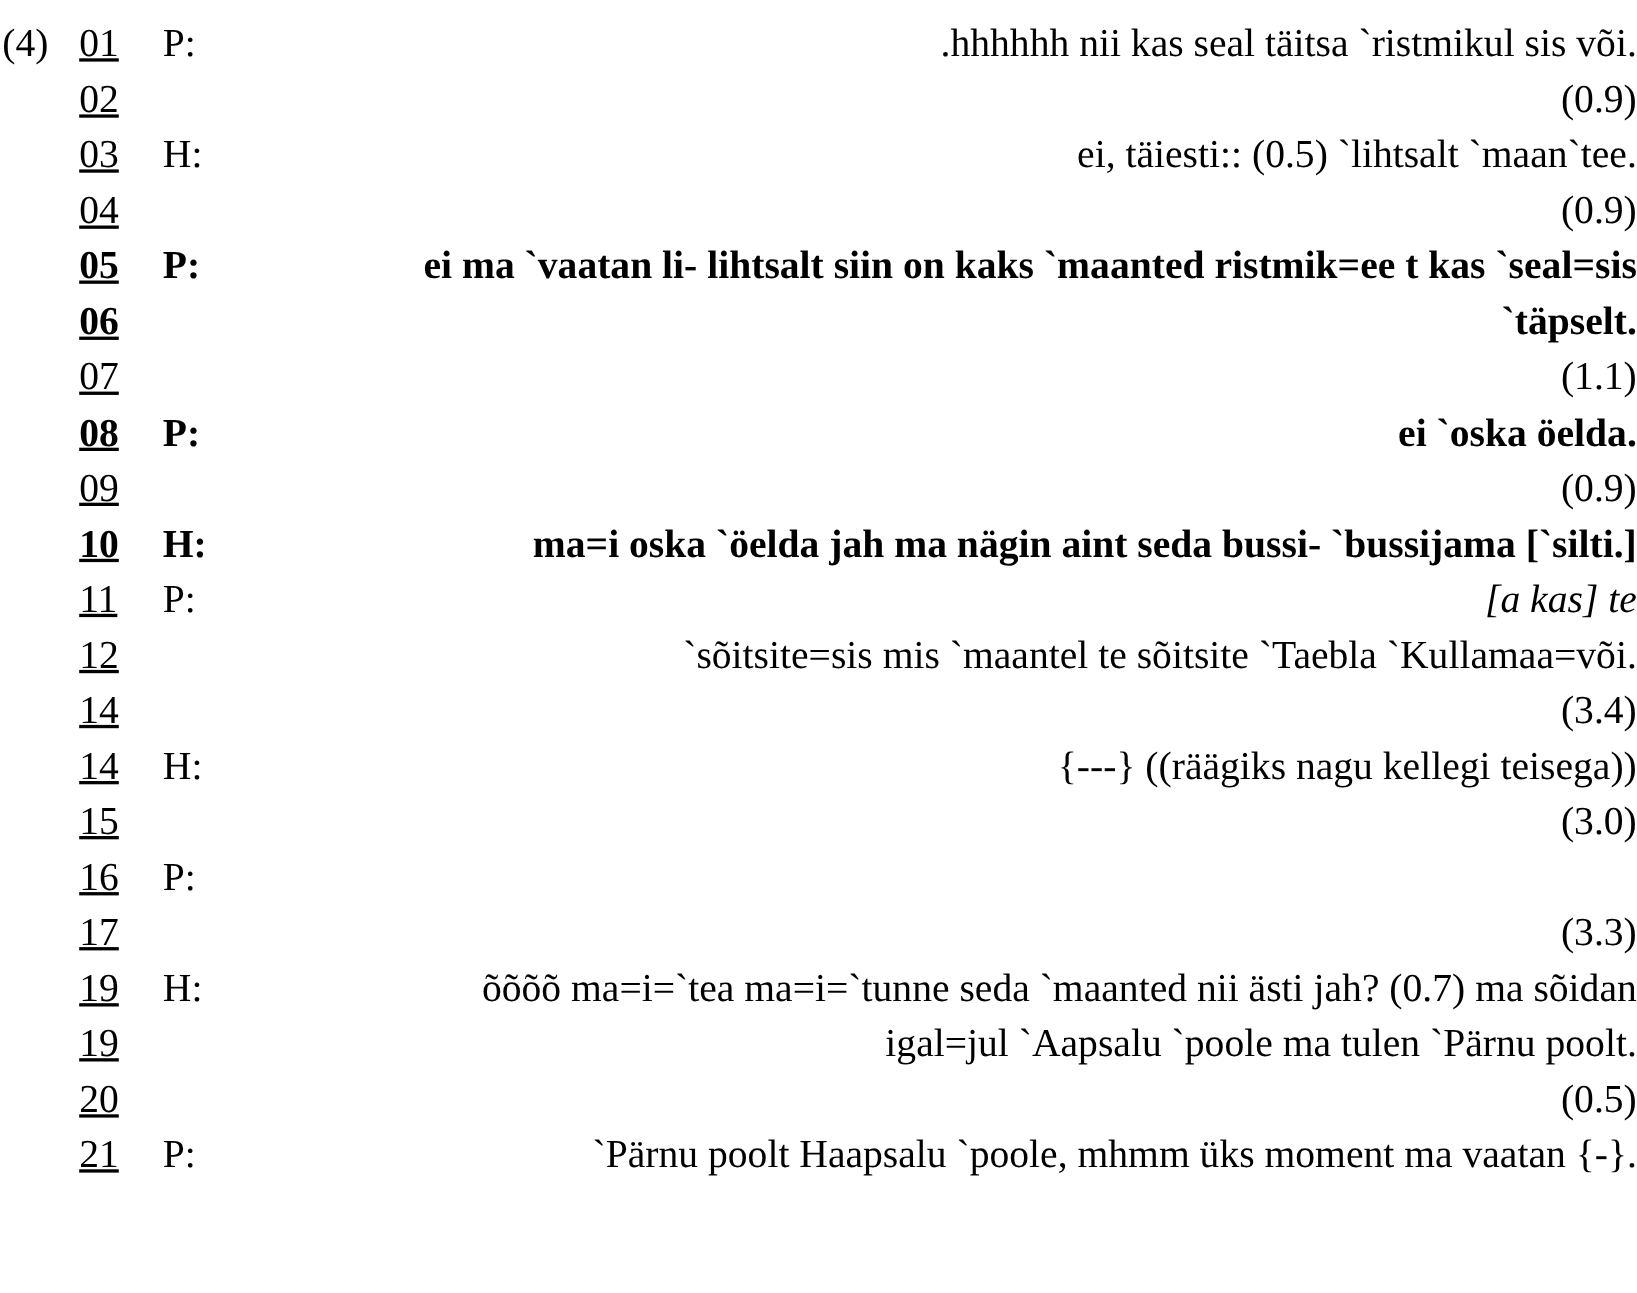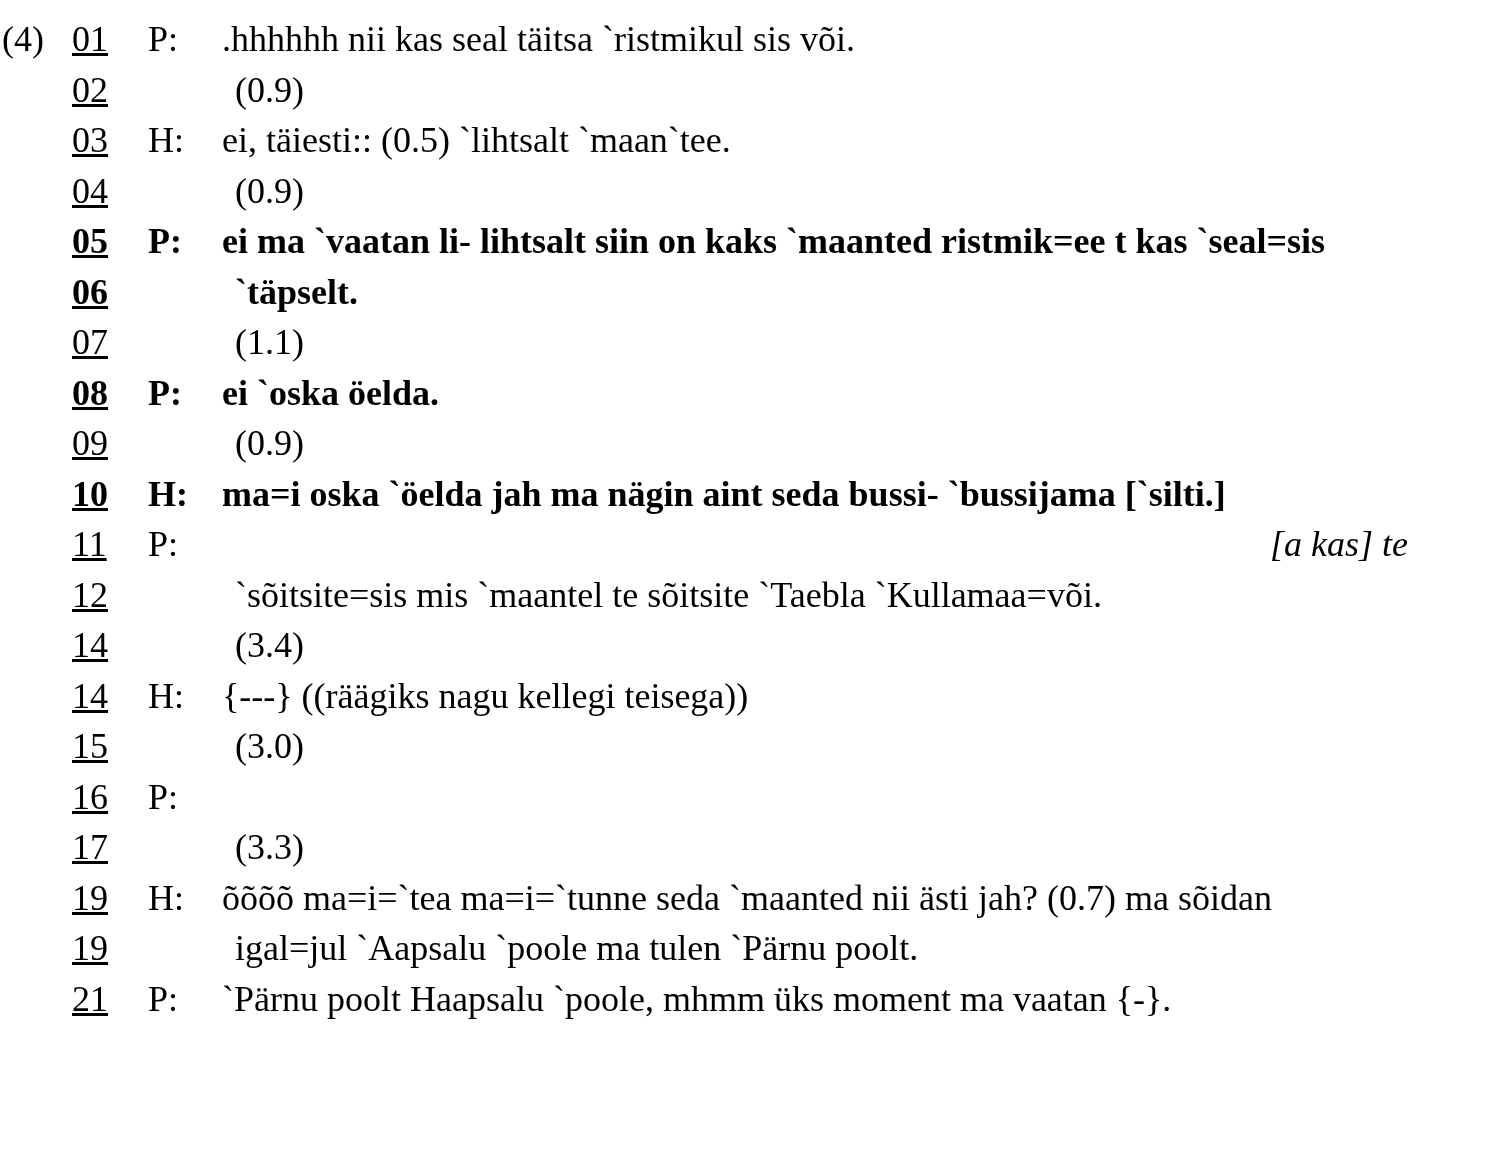--- a/index.html
+++ b/index.html
@@ -41,21 +41,21 @@
   }
   .col-spk {
     width: 56px;
     flex: 0 0 56px;
     text-align: left;
     padding-left: 10px;
     box-sizing: border-box;
   }
   .col-text {
     flex: 1 1 auto;
-    text-align: left;
+    text-align: right;
     margin-left: 28px;
   }
   .bold .col-text,
   .bold .col-spk,
   .bold .col-num {
     font-weight: bold;
   }
   .pad-pause {
     padding-left: 13px;
   }
@@ -80,14 +80,15 @@
     <div class="line bold"><span class="col-example"></span><span class="col-num">10</span><span class="col-spk">H:</span><span class="col-text">ma=i oska `öelda jah ma nägin aint seda bussi- `bussijama [`silti.]</span></div>
     <div class="line"><span class="col-example"></span><span class="col-num">11</span><span class="col-spk">P:</span><span class="col-text pad-far">[a kas] te</span></div>
     <div class="line"><span class="col-example"></span><span class="col-num">12</span><span class="col-spk"></span><span class="col-text pad-pause">`sõitsite=sis mis `maantel te sõitsite `Taebla `Kullamaa=või.</span></div>
     <div class="line"><span class="col-example"></span><span class="col-num">14</span><span class="col-spk"></span><span class="col-text pad-pause">(3.4)</span></div>
     <div class="line"><span class="col-example"></span><span class="col-num">14</span><span class="col-spk">H:</span><span class="col-text">{---} ((räägiks nagu kellegi teisega))</span></div>
     <div class="line"><span class="col-example"></span><span class="col-num">15</span><span class="col-spk"></span><span class="col-text pad-pause">(3.0)</span></div>
     <div class="line"><span class="col-example"></span><span class="col-num">16</span><span class="col-spk">P:</span></div>
     <div class="line"><span class="col-example"></span><span class="col-num">17</span><span class="col-spk"></span><span class="col-text pad-pause">(3.3)</span></div>
     <div class="line"><span class="col-example"></span><span class="col-num">19</span><span class="col-spk">H:</span><span class="col-text">õõõõ ma=i=`tea ma=i=`tunne seda `maanted nii ästi jah? (0.7) ma sõidan</span></div>
     <div class="line"><span class="col-example"></span><span class="col-num">19</span><span class="col-spk"></span><span class="col-text pad-pause">igal=jul `Aapsalu `poole ma tulen `Pärnu poolt.</span></div>
+    <div class="line"><span class="col-example"></span><span class="col-num">20</span><span class="col-spk"></span><span class="col-text pad-pause">(0.5)</span></div>
     <div class="line"><span class="col-example"></span><span class="col-num">21</span><span class="col-spk">P:</span><span class="col-text">`Pärnu poolt Haapsalu `poole, mhmm üks moment ma vaatan {-}.</span></div>
   </div>
 
 </body></html>

